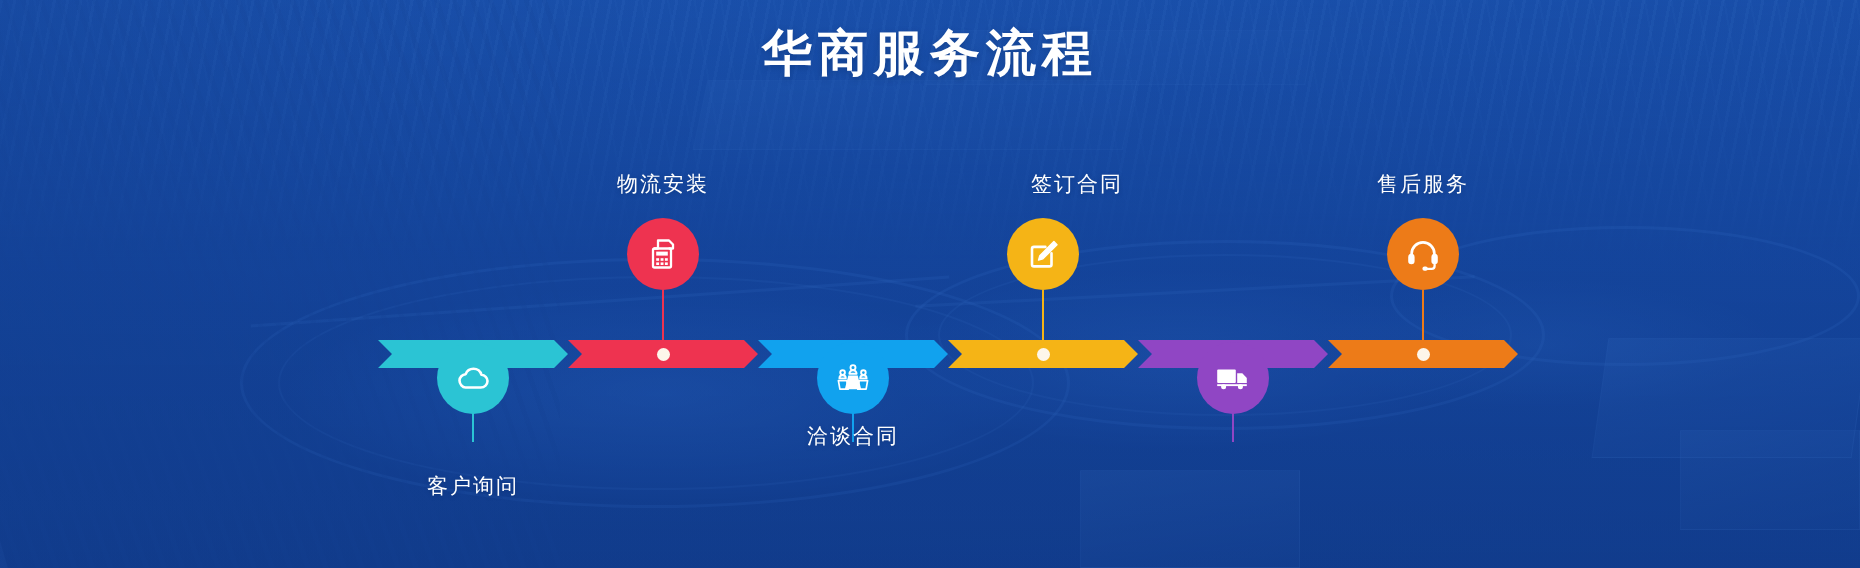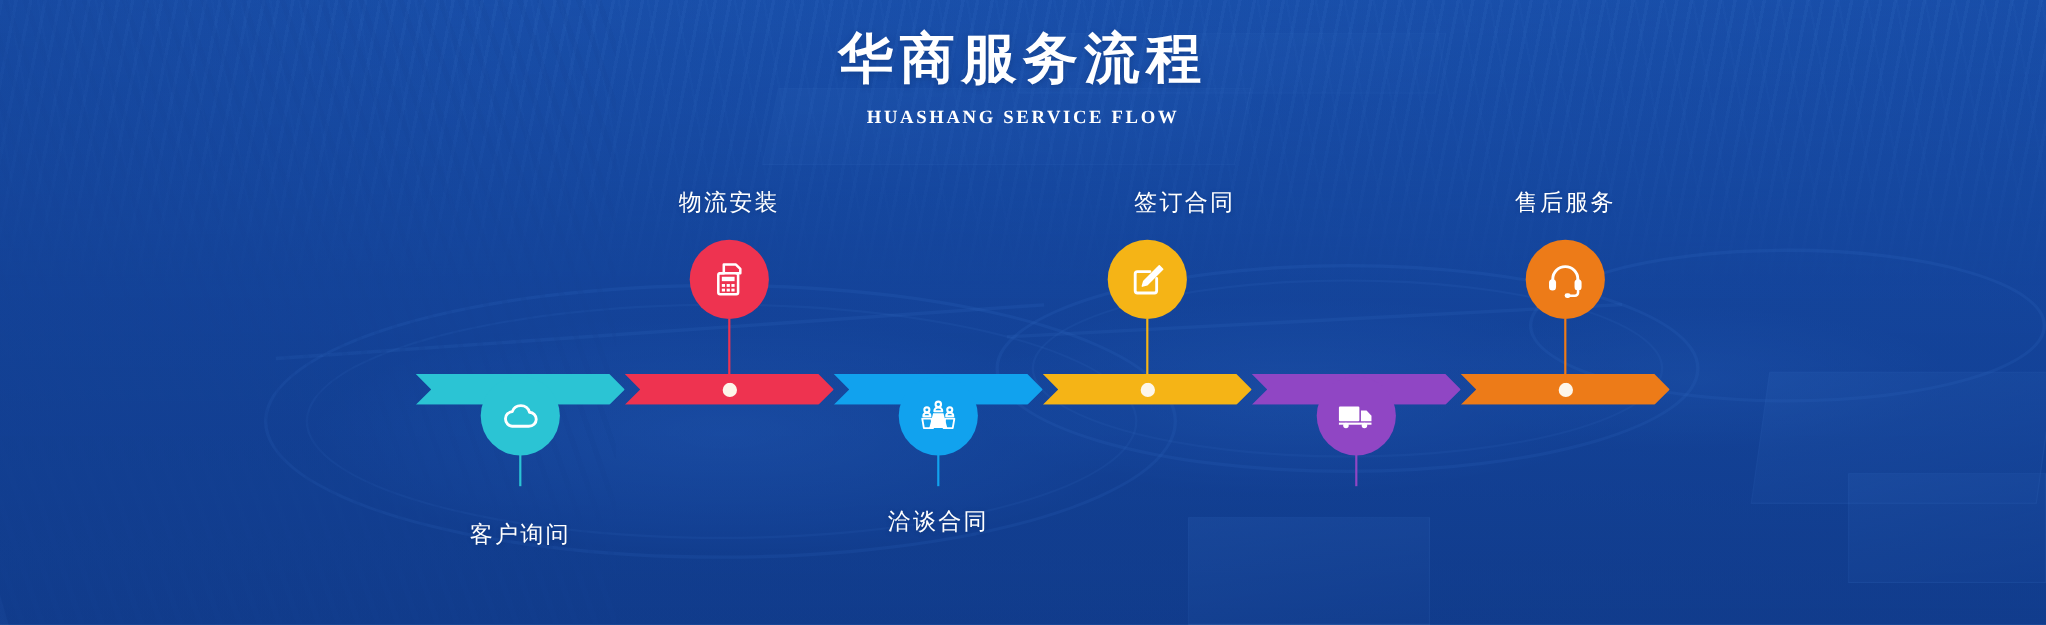--- a/index.html
+++ b/index.html
@@ -156,21 +156,20 @@
     <div class="bridge bridge-2"></div>
     <div class="bldg bldg-r1"></div>
     <div class="bldg bldg-r2"></div>
     <div class="bldg bldg-b1"></div>
   </div>
   <div class="bg-tint"></div>
   <div class="bg-tint2"></div>
 
   <div class="headings">
     <div class="title">华商服务流程</div>
-    <div class="subtitle">HUASHANG SERVICE FLOW</div>
   </div>
 
   <div class="flow">
 
     <div class="chevron-row">
       <div class="chev" style="left: 0px; width: 190px; background: rgb(43, 196, 212);">
         <span class="node-dot" style="background: rgb(253, 246, 234);"></span>
       </div>
       <div class="chev" style="left: 190px; width: 190px; background: rgb(238, 51, 80);">
         <span class="node-dot" style="background: rgb(253, 246, 234);"></span>
@@ -220,21 +219,21 @@
         <path d="M16.4 15.8c0-2 1.6-3.5 3.6-3.5s3.6 1.5 3.6 3.5z" fill="none" stroke="#ffffff" stroke-width="1.9" stroke-linejoin="round"></path>
         <circle cx="9.6" cy="14.6" r="2.3" fill="none" stroke="#ffffff" stroke-width="1.9"></circle>
         <path d="M6.4 20.4c0-1.9 1.4-3.2 3.2-3.2s3.2 1.3 3.2 3.2z" fill="none" stroke="#ffffff" stroke-width="1.9" stroke-linejoin="round"></path>
         <circle cx="30.4" cy="14.6" r="2.3" fill="none" stroke="#ffffff" stroke-width="1.9"></circle>
         <path d="M27.2 20.4c0-1.9 1.4-3.2 3.2-3.2s3.2 1.3 3.2 3.2z" fill="none" stroke="#ffffff" stroke-width="1.9" stroke-linejoin="round"></path>
         <path d="M15.3 17.6h9.4l3.5 13.6H11.8z" fill="#ffffff"></path>
         <path d="M5.4 22.6h8.4l1.4 8.6H6.9z" fill="none" stroke="#ffffff" stroke-width="1.7" stroke-linejoin="round"></path>
         <path d="M26.2 22.6h8.4l-1.5 8.6h-8.3z" fill="none" stroke="#ffffff" stroke-width="1.7" stroke-linejoin="round"></path>
       </svg>
     </div>
-    <div class="step-label" style="left:753px;top:422px;width:200px;margin-top:38px;">洽谈合同</div>
+    <div class="step-label" style="left:753px;top:422px;width:200px;">洽谈合同</div>
 
     <div class="connector" style="left: 1042px; top: 290px; height: 58px; color: rgb(245, 180, 22);"></div>
     <div class="step-circle" style="left: 1007px; top: 218px; background: rgb(245, 180, 22);">
       <svg viewBox="0 0 40 40" aria-hidden="true">
         <path d="M28.5 19.2v11.2a2 2 0 0 1-2 2H11a2 2 0 0 1-2-2V14.9a2 2 0 0 1 2-2h11.4" fill="none" stroke="#ffffff" stroke-width="2.6" stroke-linecap="round" stroke-linejoin="round"></path>
         <path d="M30.9 7.6l3.1 3.1-14.1 14.1-4.4 1.3 1.3-4.4z" fill="#ffffff" stroke="#ffffff" stroke-width="1.4" stroke-linejoin="round"></path>
       </svg>
     </div>
     <div class="step-label" style="left:977px;top:170px;width:200px;">签订合同</div>
 

